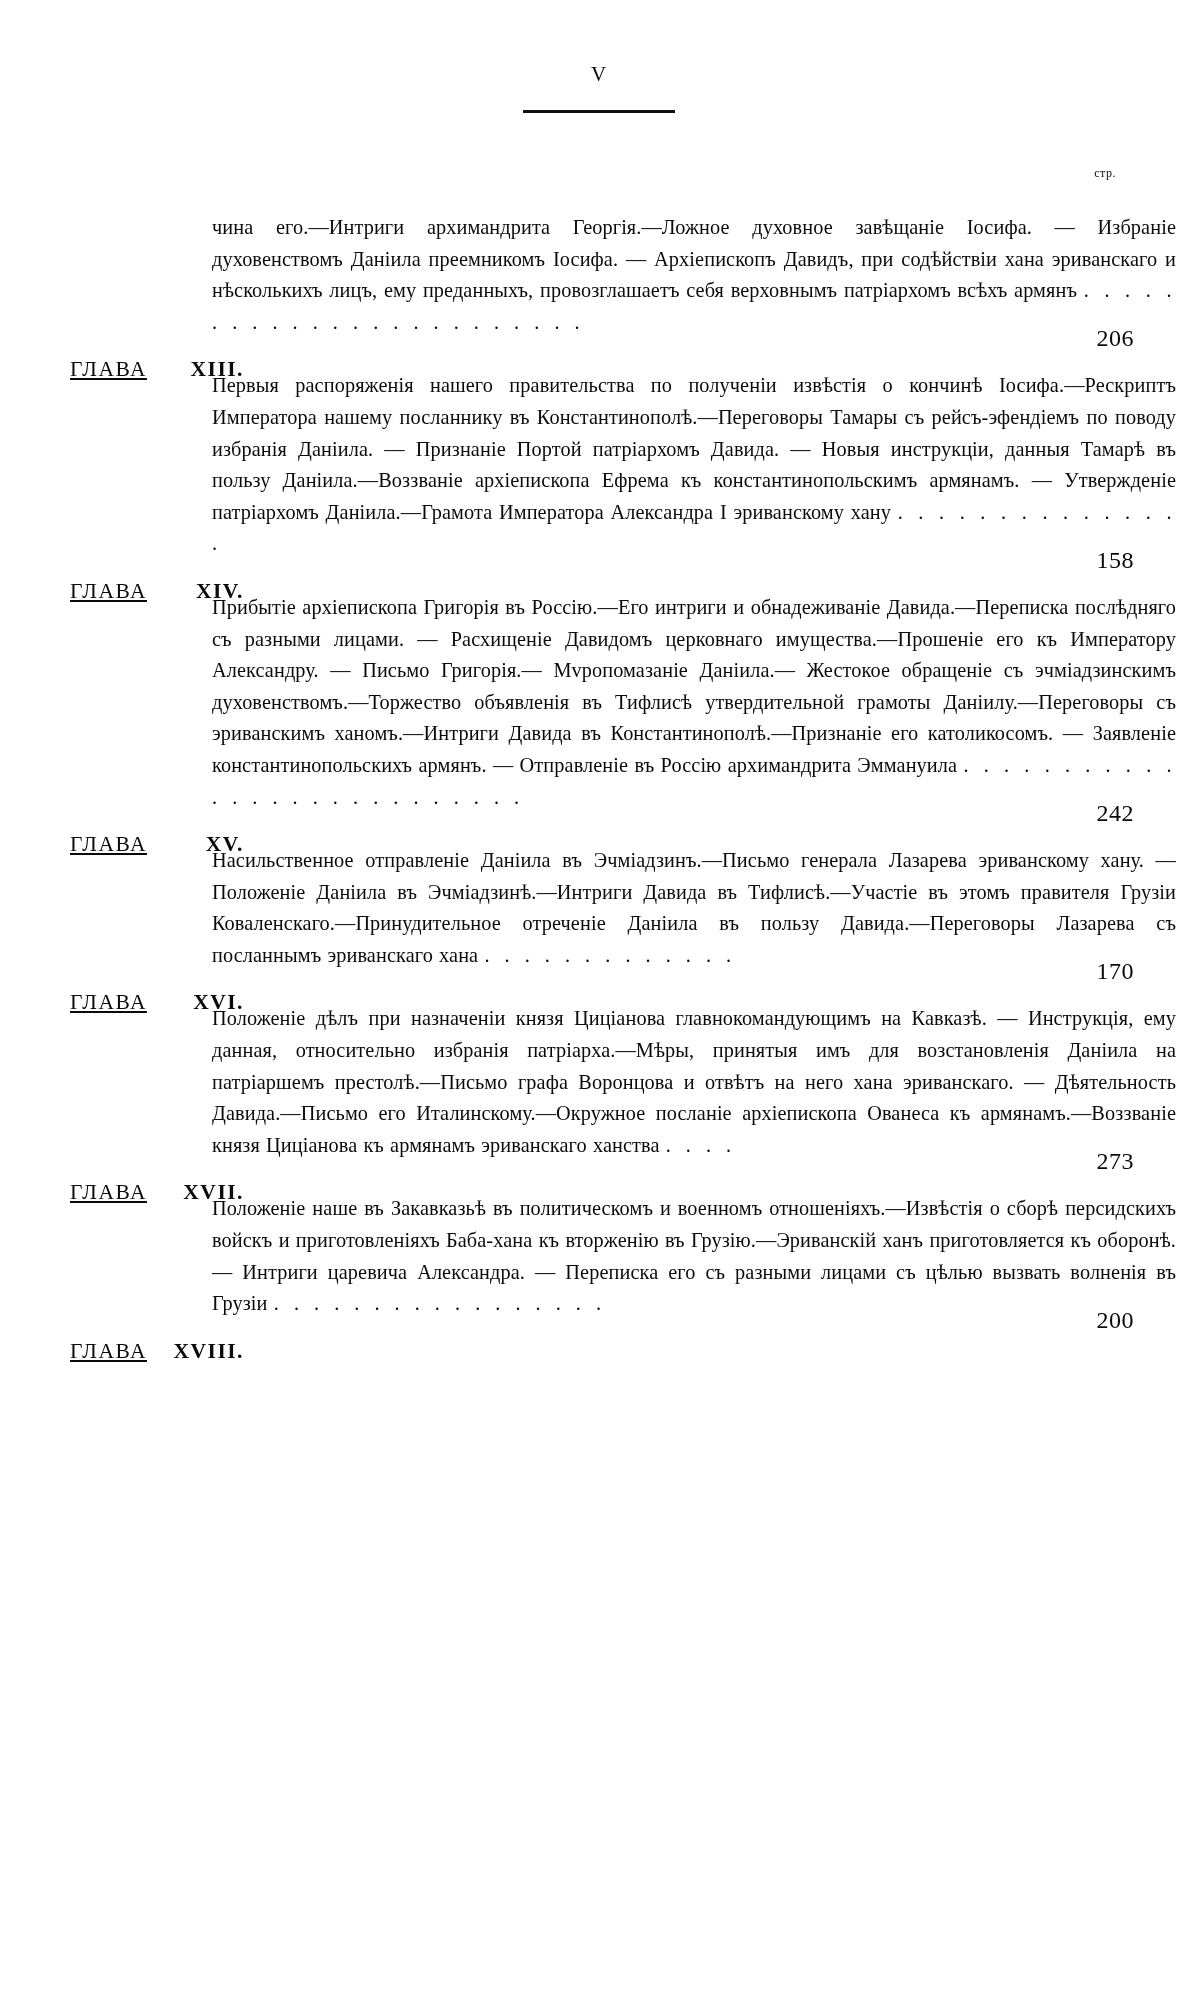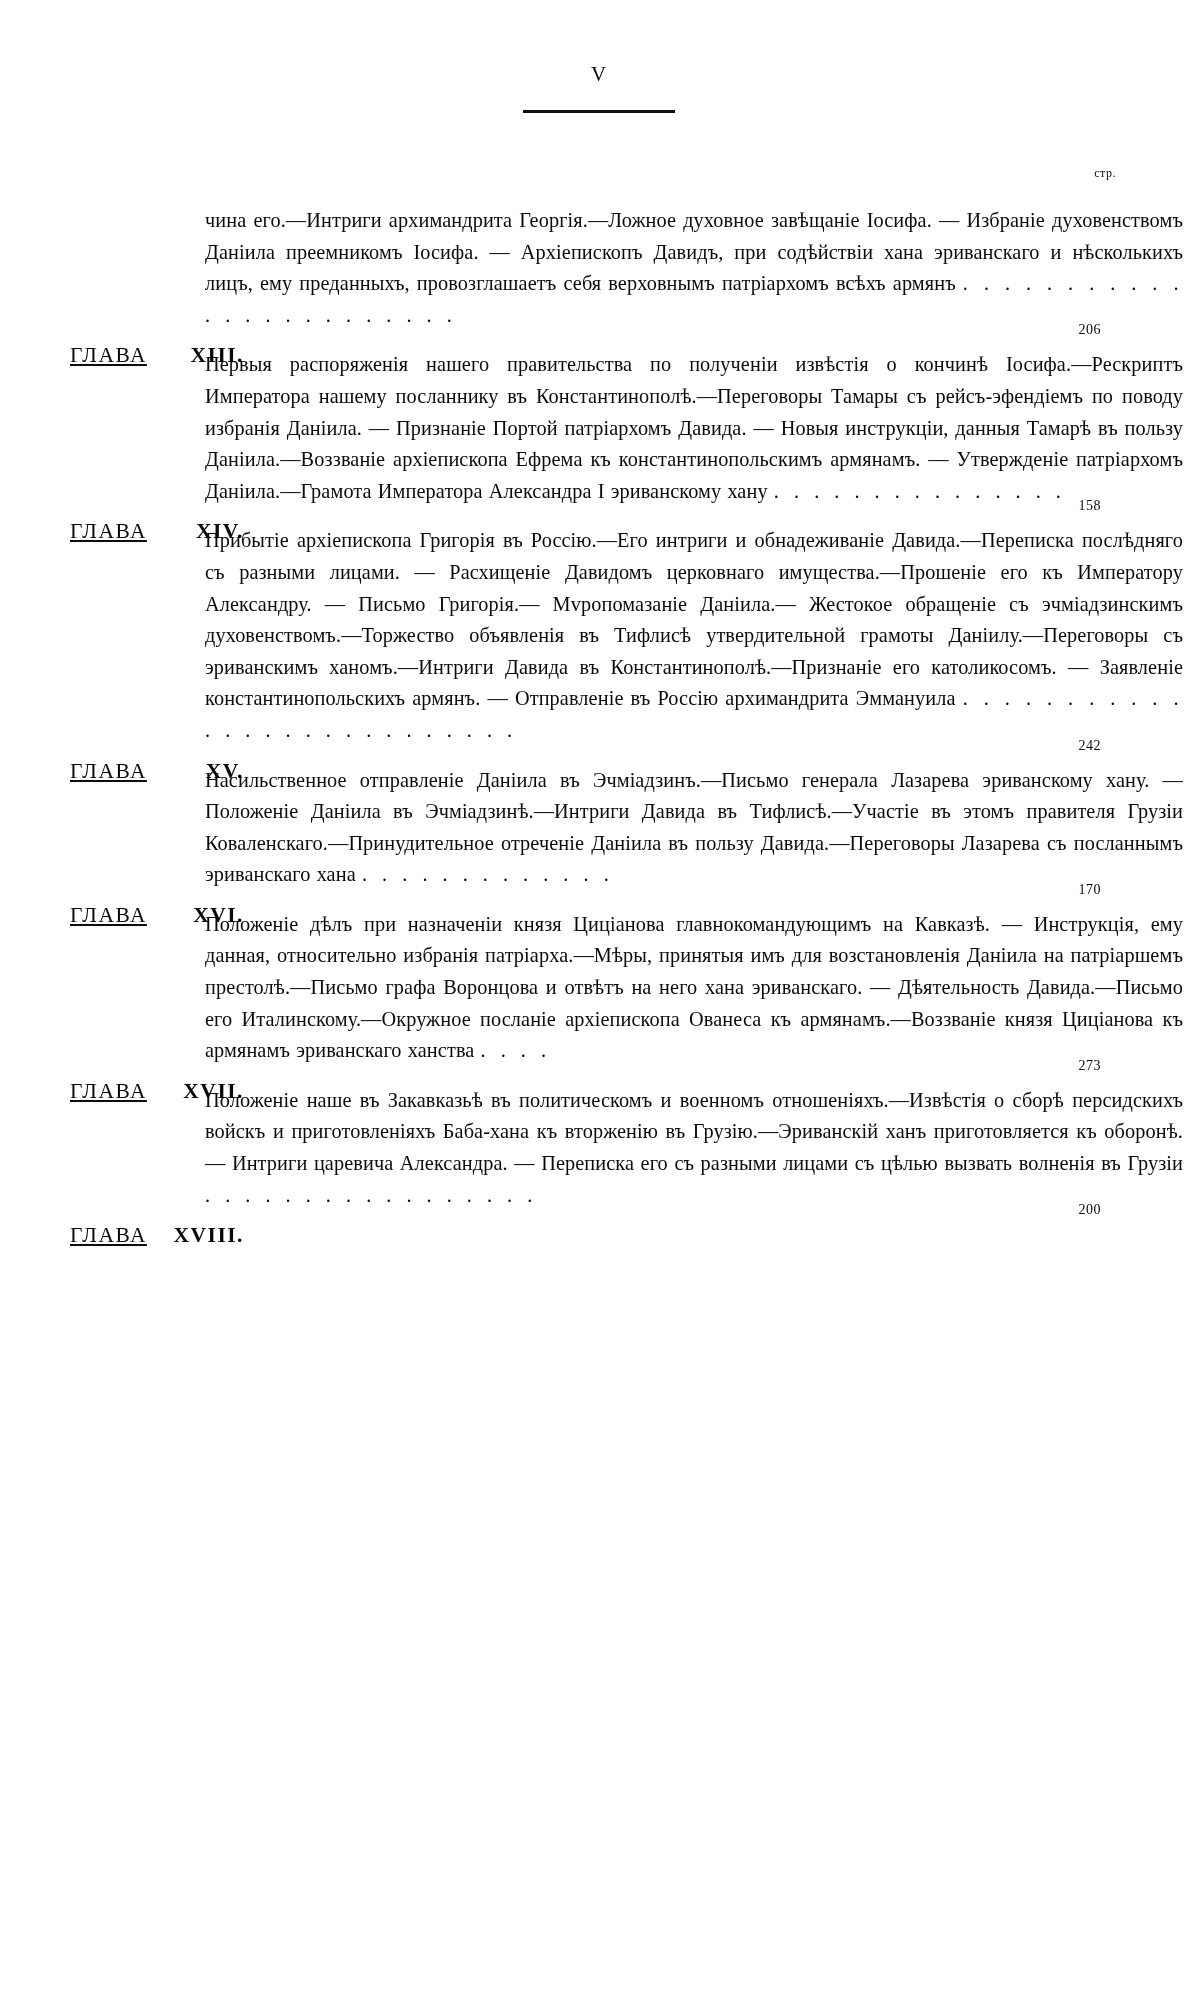--- a/index.html
+++ b/index.html
@@ -69,33 +69,33 @@
     box-sizing: border-box;
     line-height: 31.6px;
     white-space: nowrap;
   }
   .body {
     flex: 1 1 auto;
     padding-right: 6px;
     box-sizing: border-box;
   }
   .body p {
-    margin: 9px;
+    margin: 16px;
     font-size: 20.3px;
     line-height: 31.6px;
     text-align: justify;
     text-align-last: left;
     letter-spacing: 0.1px;
     word-spacing: 1px;
     hyphens: manual;
   }
   .pg {
     position: absolute;
-    right: 97px;
-    font-size: 14px;
+    right: 64px;
+    font-size: 24px;
     letter-spacing: 0.5px;
     margin-left: 36px;
   }
   .leaders {
     letter-spacing: 4.5px;
   }
   
   .entry.cont .lbl { visibility: hidden; }
   .roman {
     display: inline-block;

